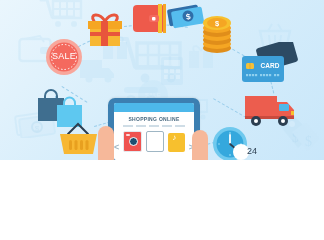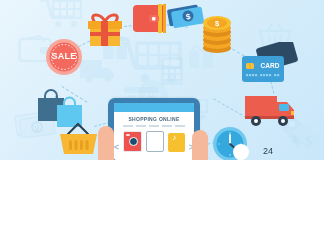--- a/index.html
+++ b/index.html
@@ -9,21 +9,21 @@
     background:#ffffff;
   }
   #stage{
     position:relative;width:324px;height:160px;overflow:hidden;
     background:linear-gradient(135deg,#eaf6fd 0%,#d8eefb 45%,#c9e7fa 100%);
   }
   .abs{position:absolute;}
   .bgicon{opacity:.30;}
   .bgicon2{opacity:.22;}
   .dash{position:absolute;border-top:1px dashed #8fc7e8;opacity:.85;transform-origin:0 0;height:0;}
-  .lbl{font-weight:bold;color:#fff;letter-spacing:.2px;}
+  .lbl{font-weight:normal;color:#fff;letter-spacing:.2px;}
 
   
   .tablet{
     position:absolute;left:108px;top:98px;width:92px;height:62px;
     background:#3c7fb1;border-radius:7px 7px 0 0;
     box-shadow:0 -1px 2px rgba(0,0,0,.08);
   }
   .tablet-screen{
     position:absolute;left:6px;top:5px;right:6px;bottom:0;background:#ffffff;border-radius:2px;overflow:hidden;
   }
@@ -264,21 +264,21 @@
       <g stroke="#8fd8f3" stroke-width="1.2">
         <line x1="18" y1="6" x2="18" y2="8"></line>
           <line x1="18" y1="28" x2="18" y2="30"></line>
         <line x1="6" y1="18" x2="8" y2="18"></line>
           <line x1="28" y1="18" x2="30" y2="18"></line>
       </g>
       <line x1="18" y1="18" x2="18" y2="9" stroke="#ffffff" stroke-width="1.8" stroke-linecap="round"></line>
       <line x1="18" y1="18" x2="24" y2="23" stroke="#2c3e50" stroke-width="1.8" stroke-linecap="round"></line>
       <circle cx="29" cy="26" r="8" fill="#ffffff"></circle>
     </svg>
-    <span style="position:absolute;left:22px;top:20px;width:36px;text-align:center;font-size:9px;font-weight:normal;color:#2c3e50;margin-left:16px;">24</span>
+    <span style="position:absolute;left:22px;top:20px;width:36px;text-align:center;font-size:9px;font-weight:normal;color:#2c3e50;">24</span>
   </div>
 
   <div class="tablet">
     <div class="tablet-screen">
       <div class="tablet-bar"></div>
       <div class="tablet-title">SHOPPING ONLINE</div>
       <div class="tablet-rules">
         <i></i>
           <i></i>
           <i></i>

